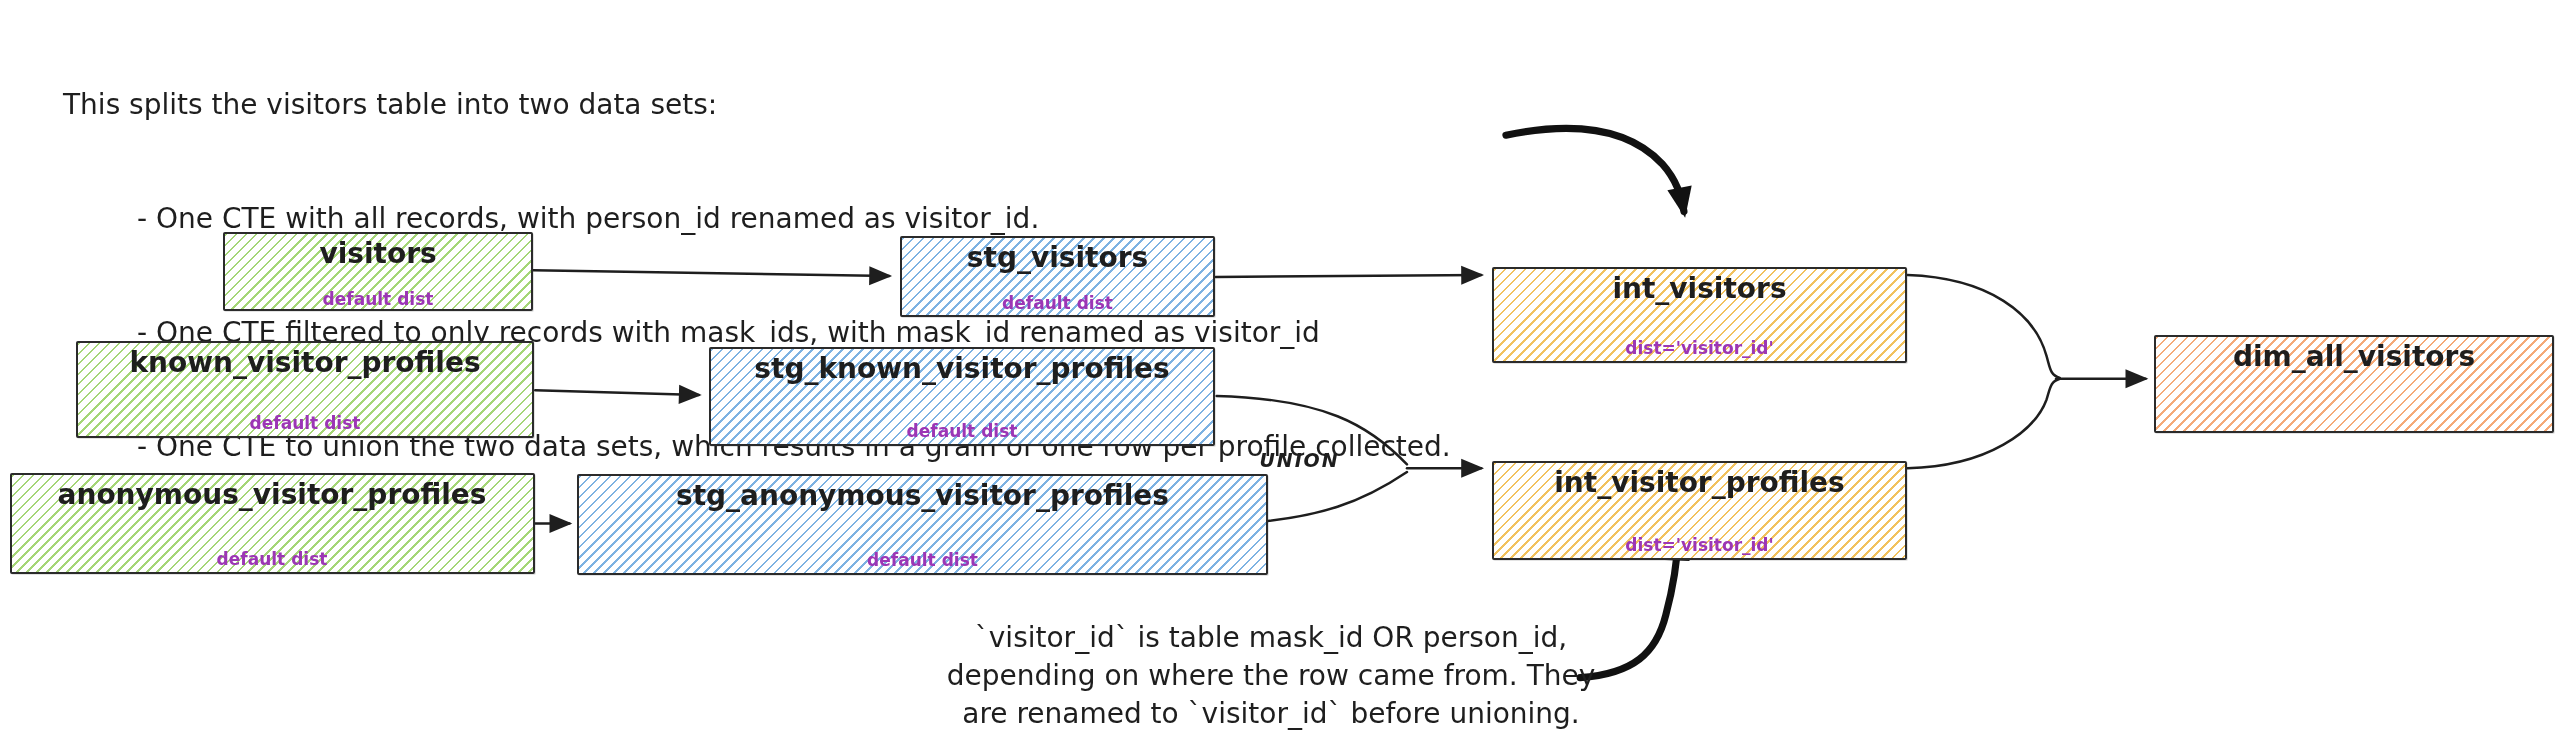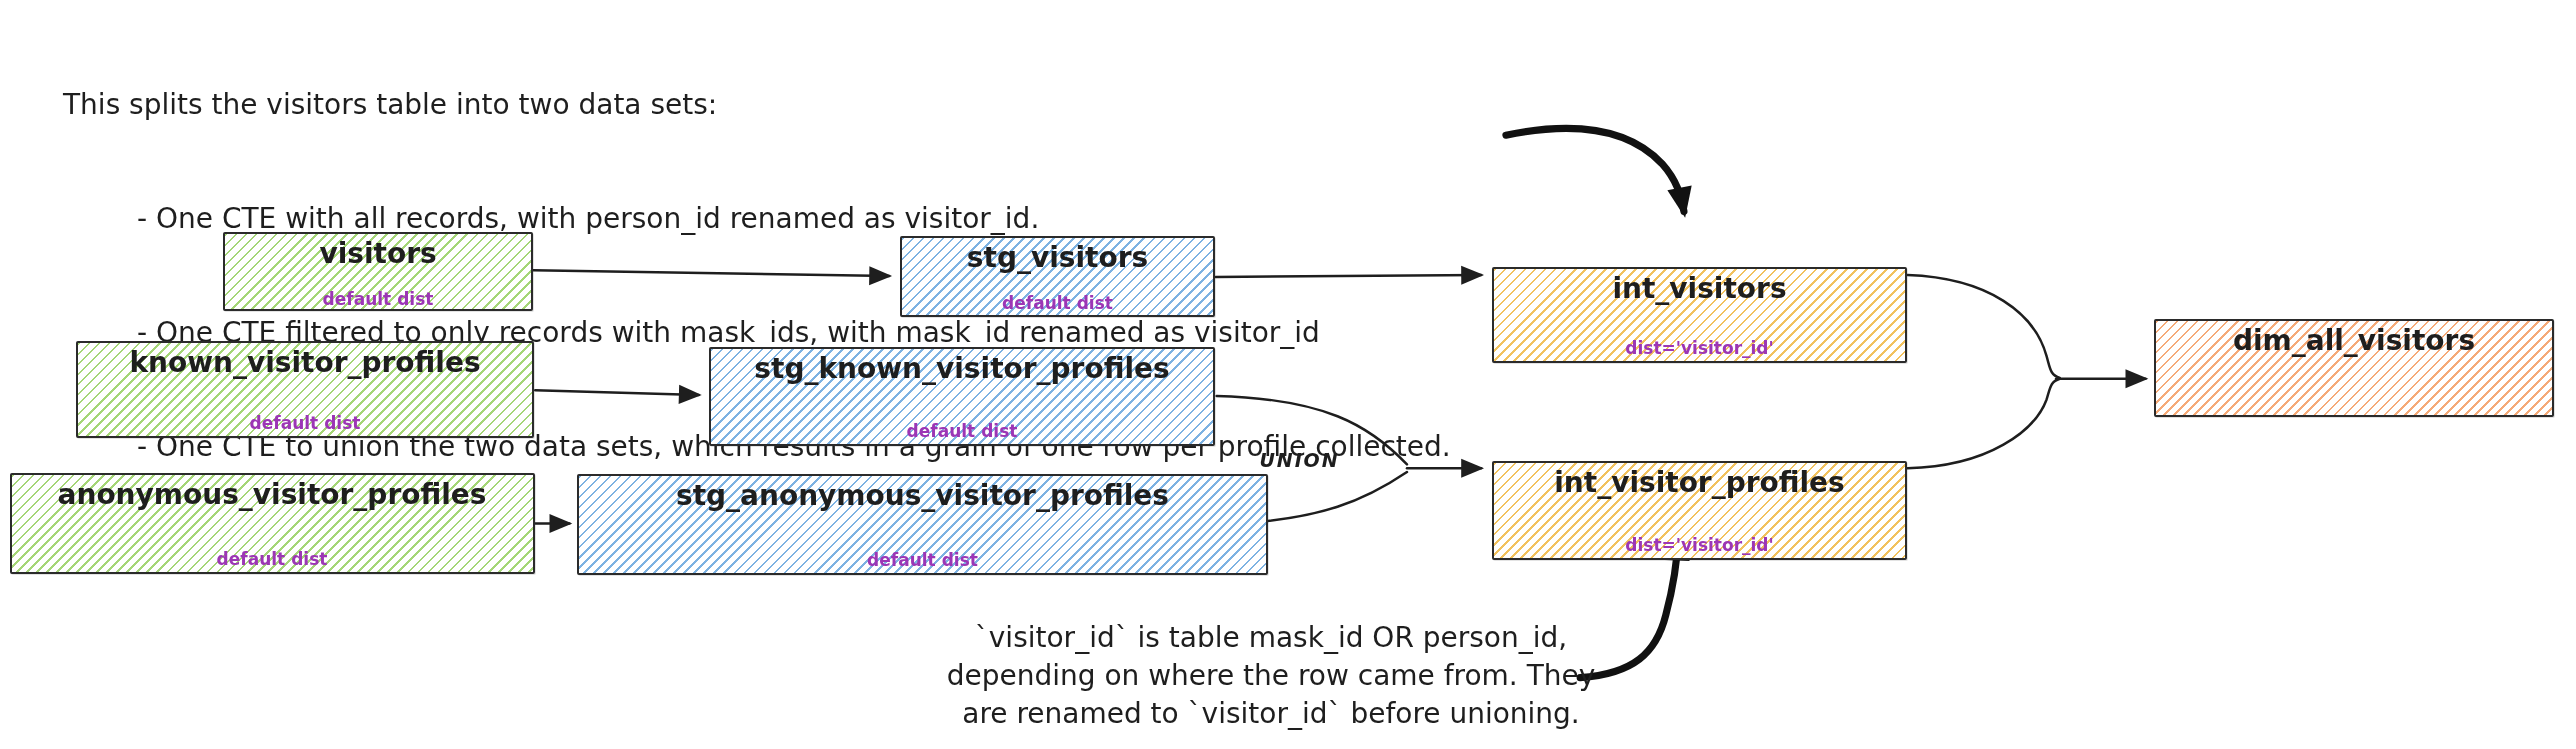--- a/index.html
+++ b/index.html
@@ -28,21 +28,21 @@
   .hatch-orange{background:repeating-linear-gradient(135deg,var(--mart_orange,#f5aa78) 0px,var(--mart_orange,#f5aa78) 1.9px,rgba(255,255,255,0) 1.9px,rgba(255,255,255,0) 7.1px),#ffffff;}
   
   #n-visitors{left:223px;top:232px;width:310px;height:79px;}
   #n-stg-visitors{left:900px;top:236px;width:315px;height:81px;}
   #n-int-visitors{left:1492px;top:226px;width:415px;height:96px;}
   #n-known{left:76px;top:341px;width:458px;height:97px;}
   #n-stg-known{left:709px;top:347px;width:506px;height:99px;}
   #n-anon{left:9.5px;top:473px;width:525px;height:101px;}
   #n-stg-anon{left:577px;top:474px;width:691px;height:101px;}
   #n-int-profiles{left:1492px;top:420px;width:415px;height:99px;}
-  #n-dim{left:2154px;top:319px;width:400px;height:98px;}
+  #n-dim{left:2154px;top:335px;width:400px;height:98px;}
   
   #edges{position:absolute;left:0;top:0;width:2576px;height:749px;pointer-events:none;}
   .edge{stroke:#1e1e1e;stroke-width:2.6;fill:none;stroke-linecap:round;}
   .edge-thick{stroke:#111111;stroke-width:7.5;fill:none;stroke-linecap:round;}
 </style>
 </head>
 <body>
 
 <div id="canvas">
 

